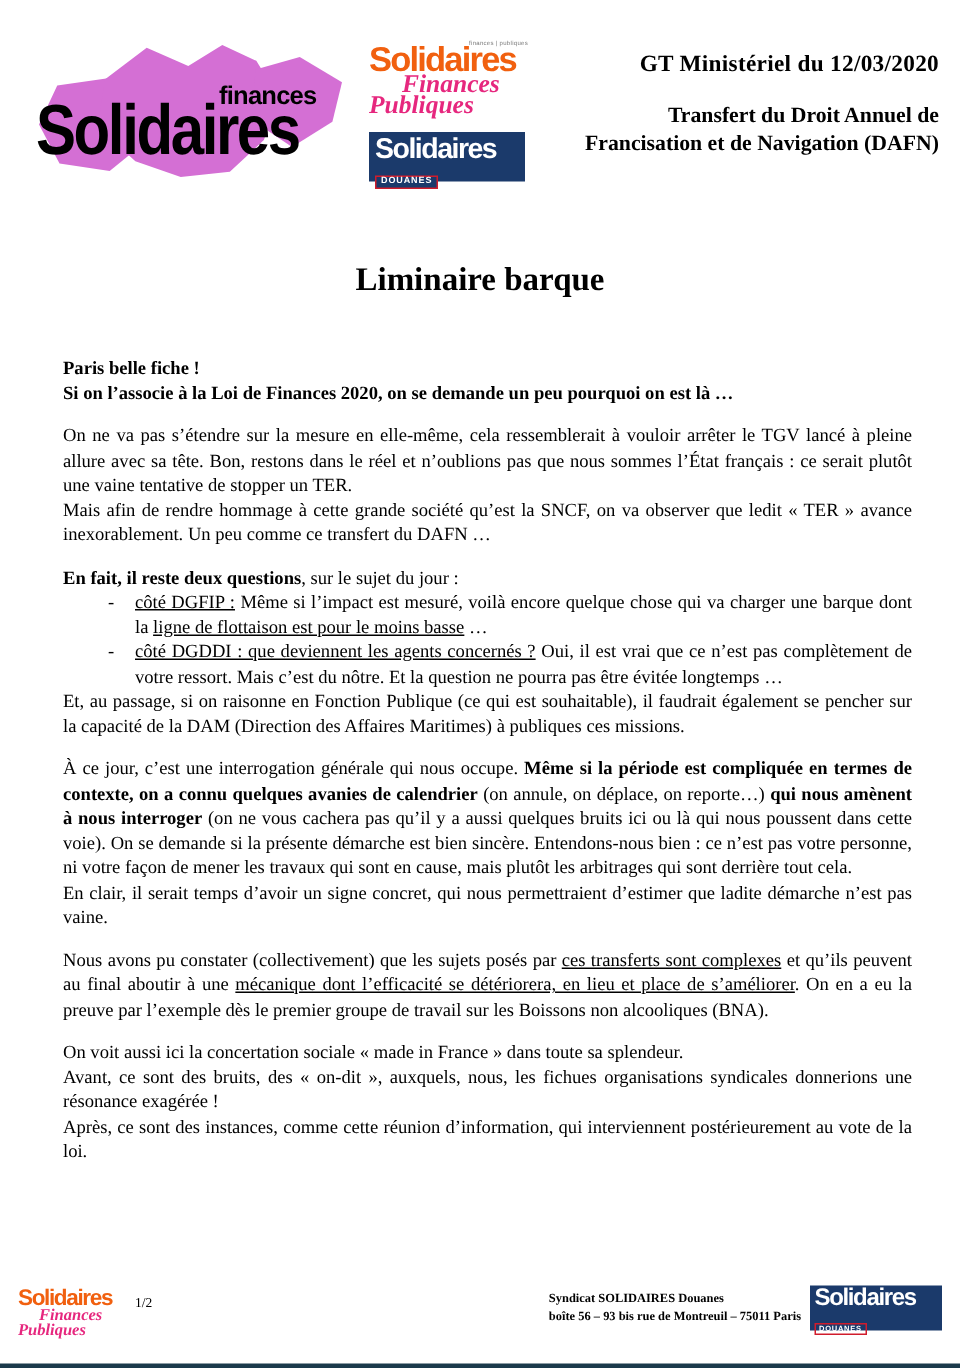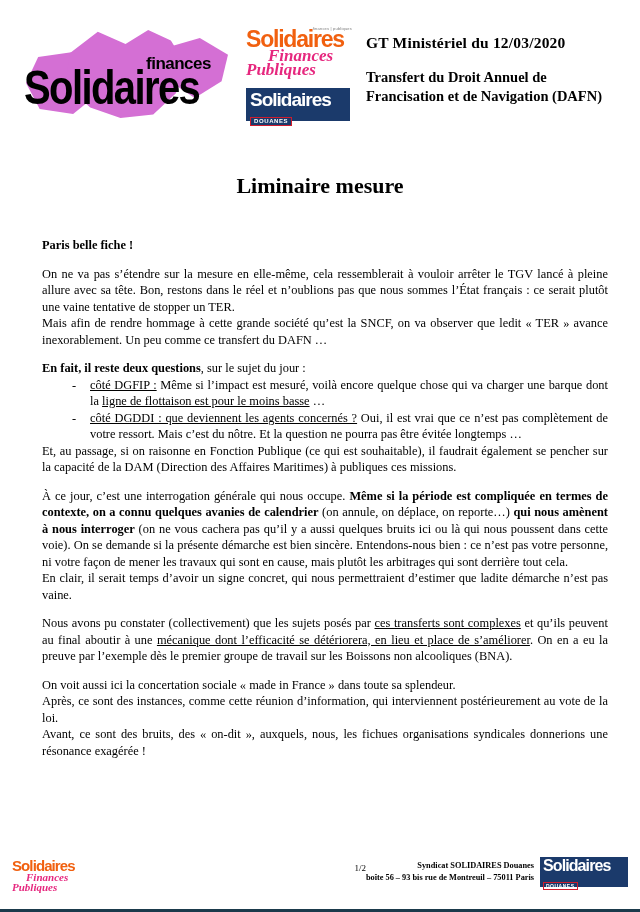--- a/index.html
+++ b/index.html
@@ -160,21 +160,21 @@
     letter-spacing: 0.6px;
     padding: 0px 3px;
     line-height: 1.2;
   }
 
   
   .header-titles {
     flex: 1 1 auto;
     padding-left: 12px;
     padding-top: 8px;
-    text-align: left;
+    text-align: right;
   }
   .hdr-line1 {
     font-family: "Liberation Serif", "DejaVu Serif", serif;
     font-weight: bold;
     font-size: 15.5px;
     letter-spacing: 0.2px;
     white-space: nowrap;
   }
   .hdr-line2 {
     font-family: "Liberation Serif", "DejaVu Serif", serif;
@@ -277,26 +277,26 @@
     font-family: "Liberation Serif", "DejaVu Serif", serif;
     font-weight: bold;
     font-size: 8.3px;
     line-height: 1.45;
     padding-top: 4px;
     white-space: nowrap;
   }
   .footer-left-addr { flex: 0 0 auto; margin-left: 4px; }
   .footer-page {
     flex: 1 1 auto;
-    text-align: right;
+    text-align: left;
     font-family: "Liberation Serif", "DejaVu Serif", serif;
     font-size: 9px;
     padding-top: 7px;
   }
-  .footer-right-addr { flex: 0 0 auto; text-align: right; margin-right: 6px; }
+  .footer-right-addr { flex: 0 0 auto; margin-right: 6px; }
   .footer-logo-right {
     flex: 0 0 auto;
     background: #1b3a6b;
     width: 88px;
     height: 30px;
     box-sizing: border-box;
     padding: 1px 0 0 3px;
     margin-top: 1px;
   }
   .f-d-word {
@@ -345,25 +345,26 @@
       <span class="logo-douanes-sub">DOUANES</span>
     </div>
   </div>
 
   <div class="header-titles">
     <div class="hdr-line1">GT Ministériel du 12/03/2020</div>
     <div class="hdr-line2">Transfert du Droit Annuel de Francisation et de Navigation (DAFN)</div>
   </div>
 </div>
 
-<div class="doc-title">Liminaire mesure</div>
+<div class="doc-title">Liminaire barque</div>
 
 <div class="content">
 
   <p><b>Paris belle fiche !</b></p>
+  <p><b>Si on l’associe à la Loi de Finances 2020, on se demande un peu pourquoi on est là …</b></p>
 
   <div class="para-gap"></div>
 
   <p>On ne va pas s’étendre sur la mesure en elle-même, cela ressemblerait à vouloir arrêter le TGV lancé à pleine allure avec sa tête. Bon, restons dans le réel et n’oublions pas que nous sommes l’État français : ce serait plutôt une vaine tentative de stopper un TER.</p>
   <p>Mais afin de rendre hommage à cette grande société qu’est la SNCF, on va observer que ledit « TER » avance inexorablement. Un peu comme ce transfert du DAFN …</p>
 
   <div class="para-gap"></div>
 
   <p><b>En fait, il reste deux questions</b><span>, sur le sujet du jour :</span></p>
 
@@ -384,22 +385,22 @@
 
   <p>En clair, il serait temps d’avoir un signe concret, qui nous permettraient d’estimer que ladite démarche n’est pas vaine.</p>
 
   <div class="para-gap"></div>
 
   <p><span>Nous avons pu constater (collectivement) que les sujets posés par </span><u>ces transferts sont complexes</u><span> et qu’ils peuvent au final aboutir à une </span><u>mécanique dont l’efficacité se détériorera, en lieu et place de s’améliorer</u><span>. On en a eu la preuve par l’exemple dès le premier groupe de travail sur les Boissons non alcooliques (BNA).</span></p>
 
   <div class="para-gap"></div>
 
   <p>On voit aussi ici la concertation sociale « made in France » dans toute sa splendeur.</p>
+  <p>Avant, ce sont des bruits, des « on-dit », auxquels, nous, les fichues organisations syndicales donnerions une résonance exagérée !</p>
   <p>Après, ce sont des instances, comme cette réunion d’information, qui interviennent postérieurement au vote de la loi.</p>
-  <p>Avant, ce sont des bruits, des « on-dit », auxquels, nous, les fichues organisations syndicales donnerions une résonance exagérée !</p>
 </div>
 
 <div class="footer">
 
   <div class="footer-logo-left">
     <span class="f-sol">Solidaires</span>
     <span class="f-fin">Finances</span>
     <span class="f-pub">Publiques</span>
   </div>
 

